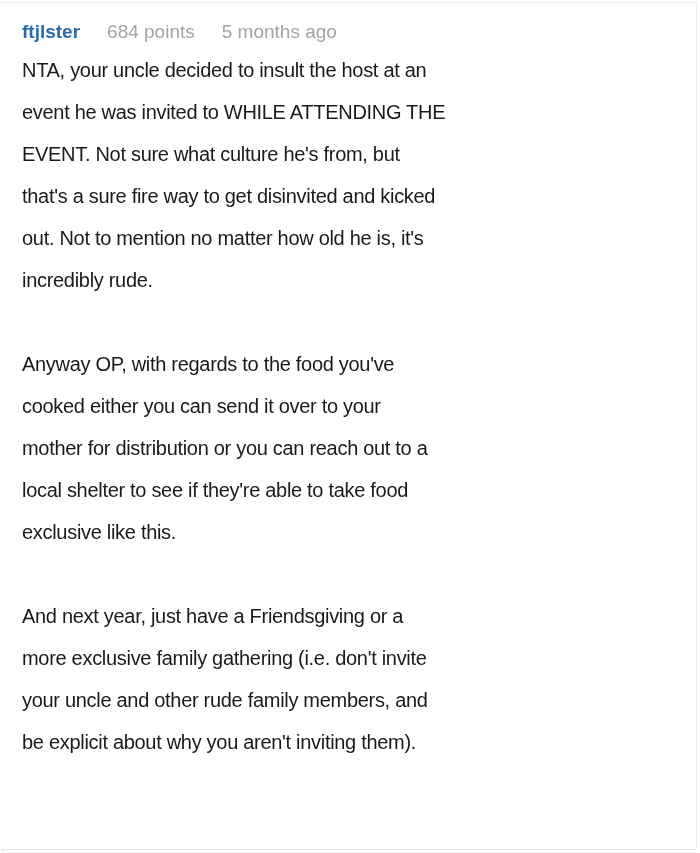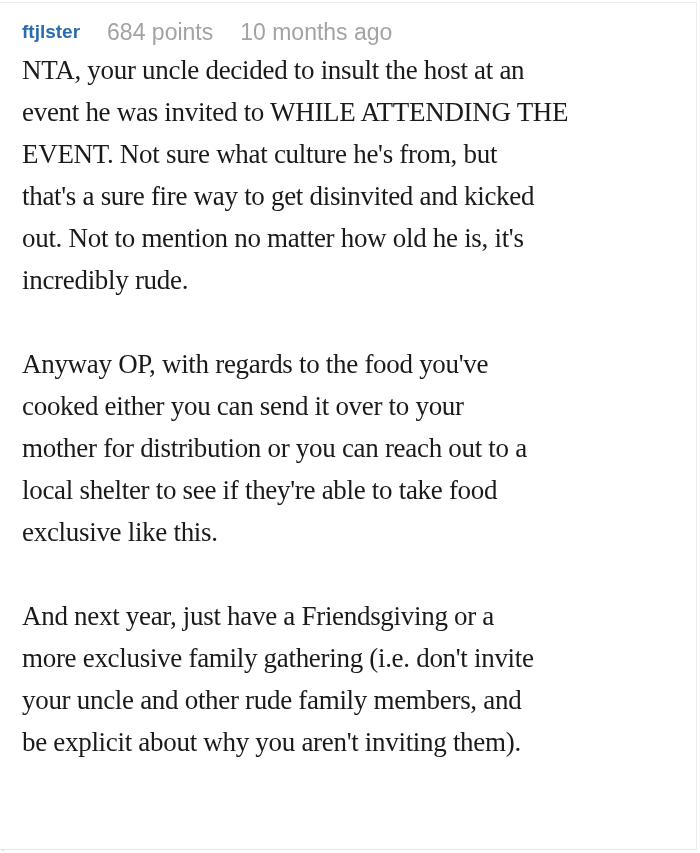--- a/index.html
+++ b/index.html
@@ -46,48 +46,47 @@
   }
   .author {
     color: #2b6cad;
     font-weight: bold;
     font-size: 19px;
     text-decoration: none;
     cursor: pointer;
   }
   .meta {
     color: #a3a3a3;
-    font-size: 23px;
+    font-size: 19px;
     font-weight: normal;
   }
   .comment-body {
     color: #1a1a1a;
-    font-size: 27px;
+    font-size: 20px;
     line-height: 42px;
     letter-spacing: -0.3px;
-    font-family: Liberation Serif, serif;
   }
   .comment-body p {
     margin: 0 0 42px 0;
     white-space: pre-line;
   }
   .comment-body p:last-child {
     margin-bottom: 8px;
   }
 </style>
 </head>
 <body>
 
 <div class="page">
   <div class="thread-line"></div>
   <div class="comment-card">
     <div class="comment-header">
       <a class="author">ftjlster</a>
       <span class="meta">684 points</span>
-      <span class="meta">10 months ago</span>
+      <span class="meta">5 months ago</span>
     </div>
     <div class="comment-body">
       <p>NTA, your uncle decided to insult the host at an
 event he was invited to WHILE ATTENDING THE
 EVENT. Not sure what culture he's from, but
 that's a sure fire way to get disinvited and kicked
 out. Not to mention no matter how old he is, it's
 incredibly rude.</p>
       <p>Anyway OP, with regards to the food you've
 cooked either you can send it over to your

